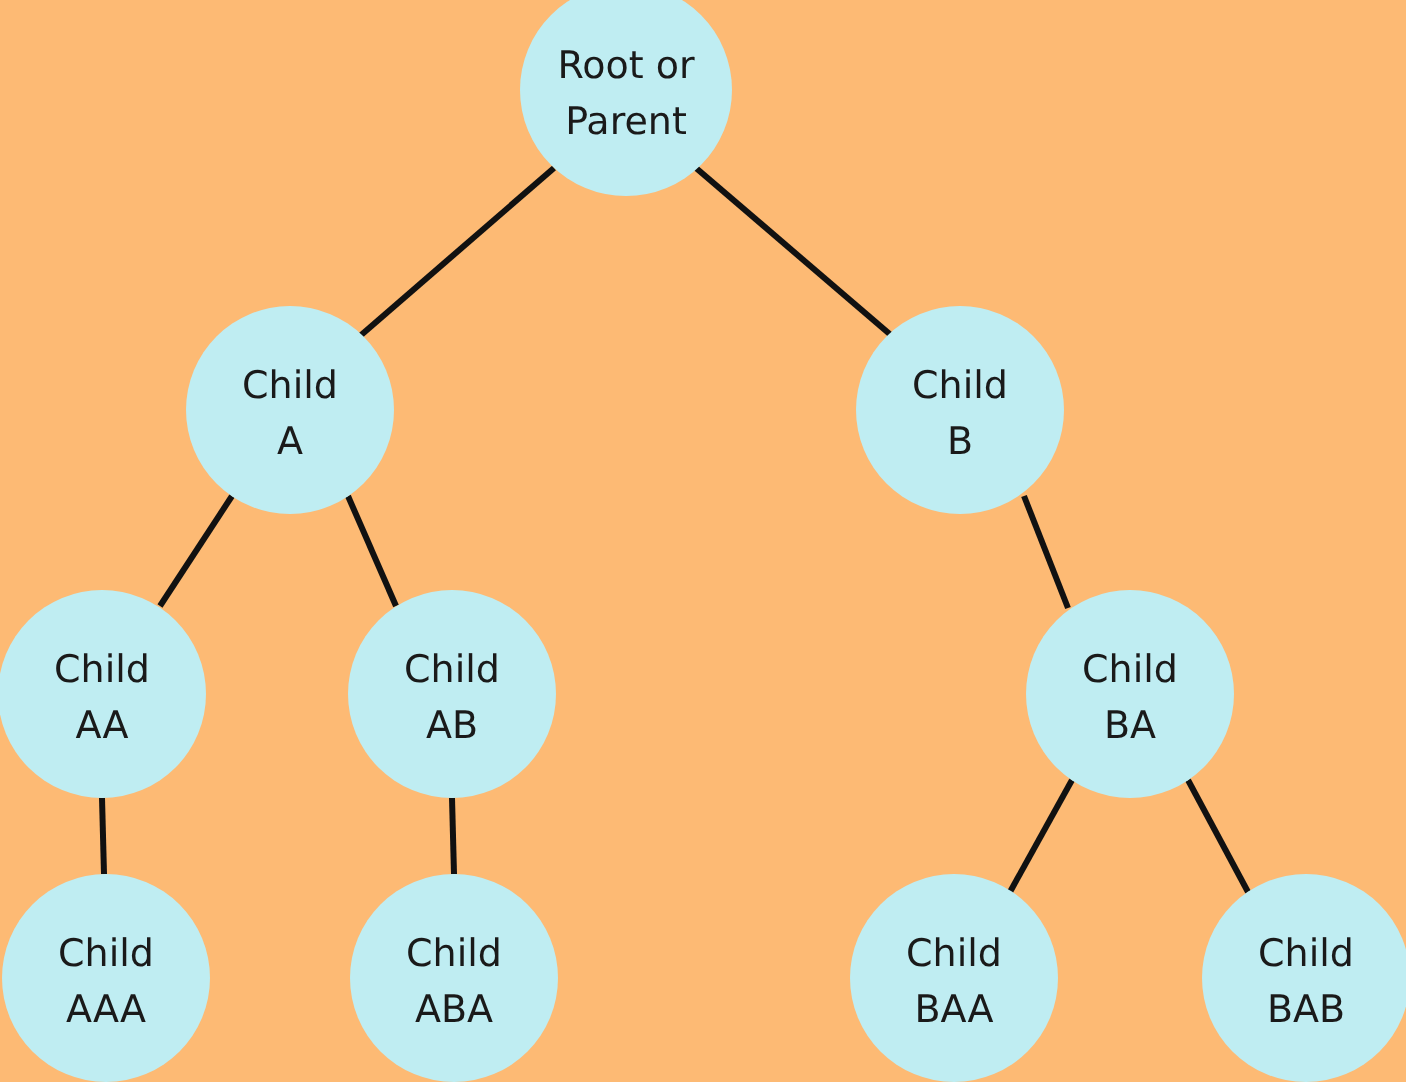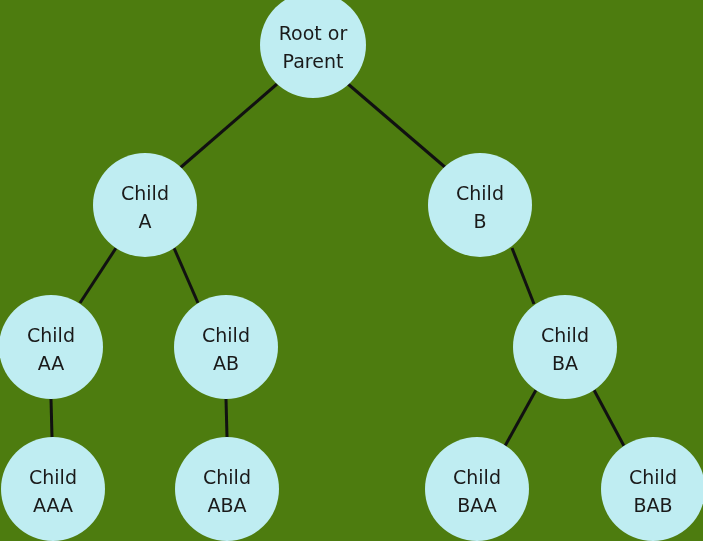--- a/index.html
+++ b/index.html
@@ -29,21 +29,21 @@
     font-size: 19px;
     fill: #1a1a1a;
     text-anchor: middle;
     dominant-baseline: middle;
     letter-spacing: 0px;
   }
 </style>
 </head>
 <body>
 
-<div id="diagram-root" style="background: #4d7c0f;">
+<div id="diagram-root" style="background: #fdba74;">
   <svg id="tree-svg" viewBox="0 0 703 541" xmlns="http://www.w3.org/2000/svg">
     <g id="edges-layer">
         <line x1="277" y1="84" x2="180" y2="168" stroke="#111111" stroke-width="3" stroke-linecap="butt"></line>
         <line x1="348" y1="84" x2="446" y2="168" stroke="#111111" stroke-width="3" stroke-linecap="butt"></line>
         <line x1="116" y1="248" x2="80" y2="303" stroke="#111111" stroke-width="3" stroke-linecap="butt"></line>
         <line x1="174" y1="248" x2="198" y2="303" stroke="#111111" stroke-width="3" stroke-linecap="butt"></line>
         <line x1="512" y1="248" x2="534" y2="304" stroke="#111111" stroke-width="3" stroke-linecap="butt"></line>
         <line x1="51" y1="399" x2="52" y2="437" stroke="#111111" stroke-width="3" stroke-linecap="butt"></line>
         <line x1="226" y1="399" x2="227" y2="437" stroke="#111111" stroke-width="3" stroke-linecap="butt"></line>
         <line x1="536" y1="390" x2="505" y2="446" stroke="#111111" stroke-width="3" stroke-linecap="butt"></line>

